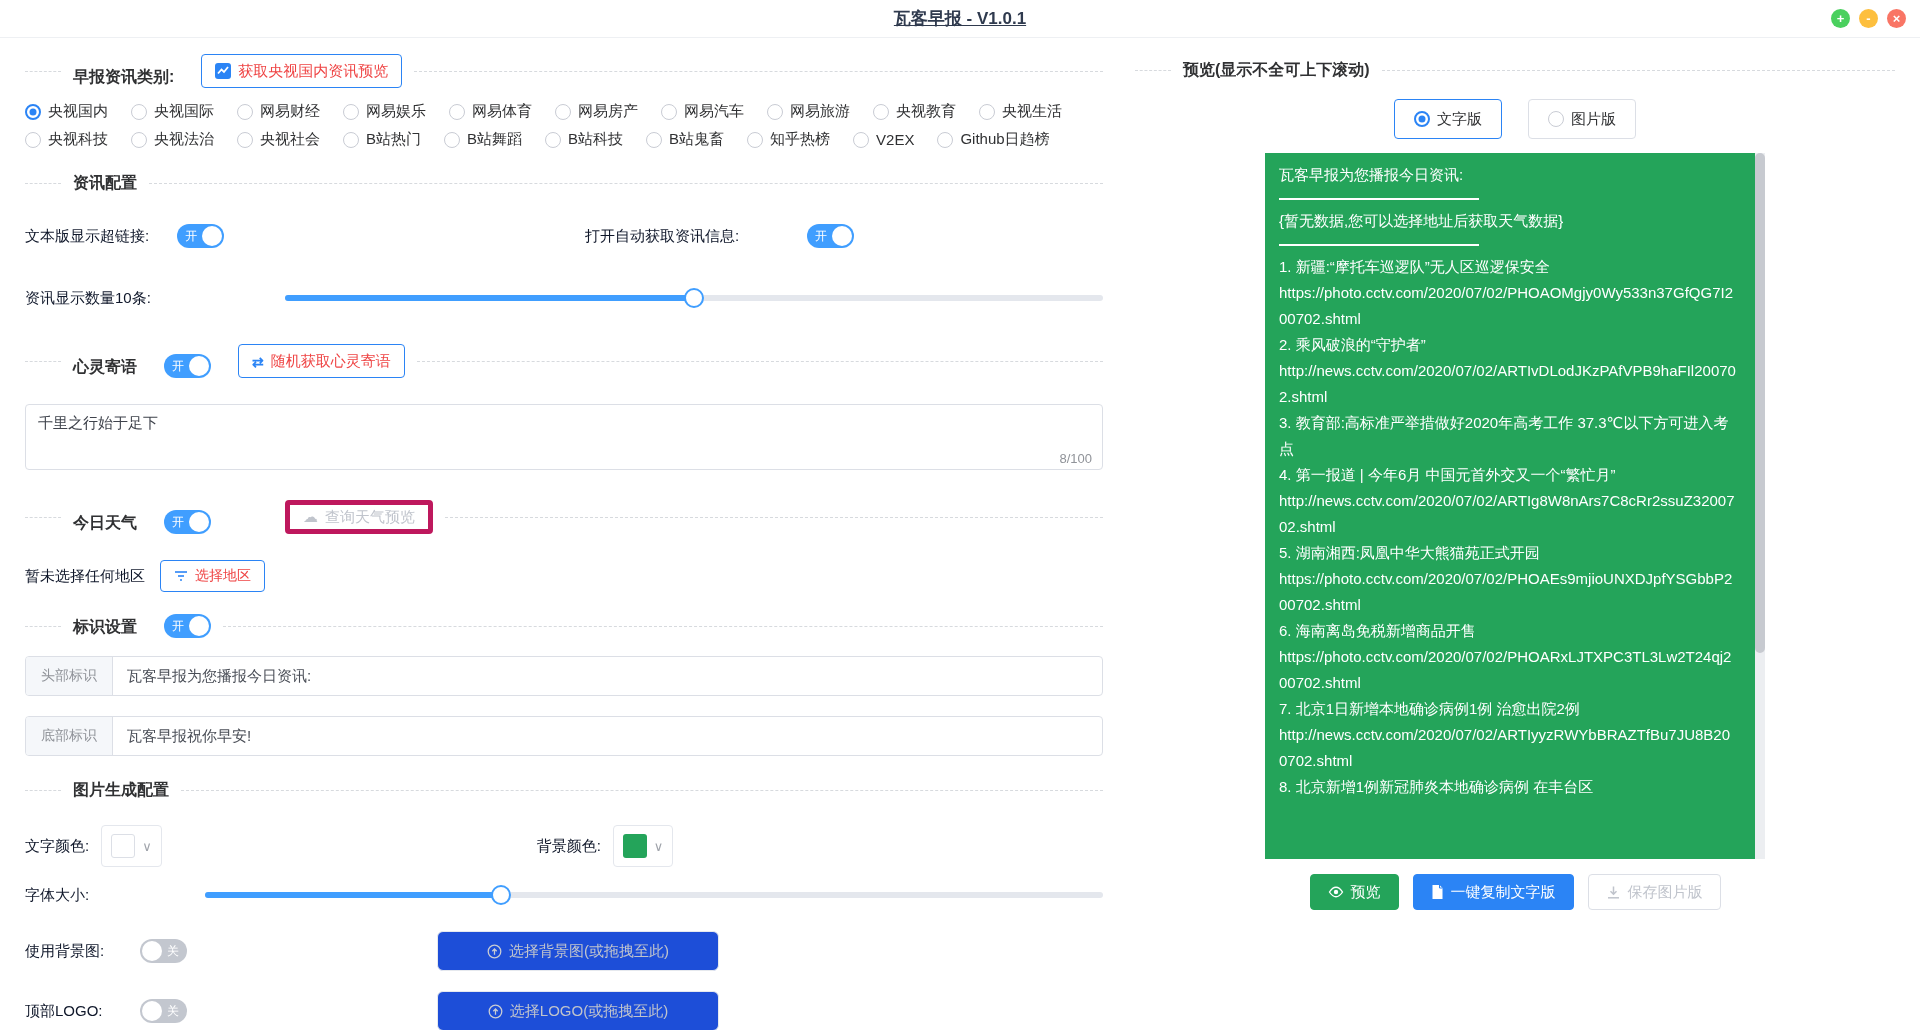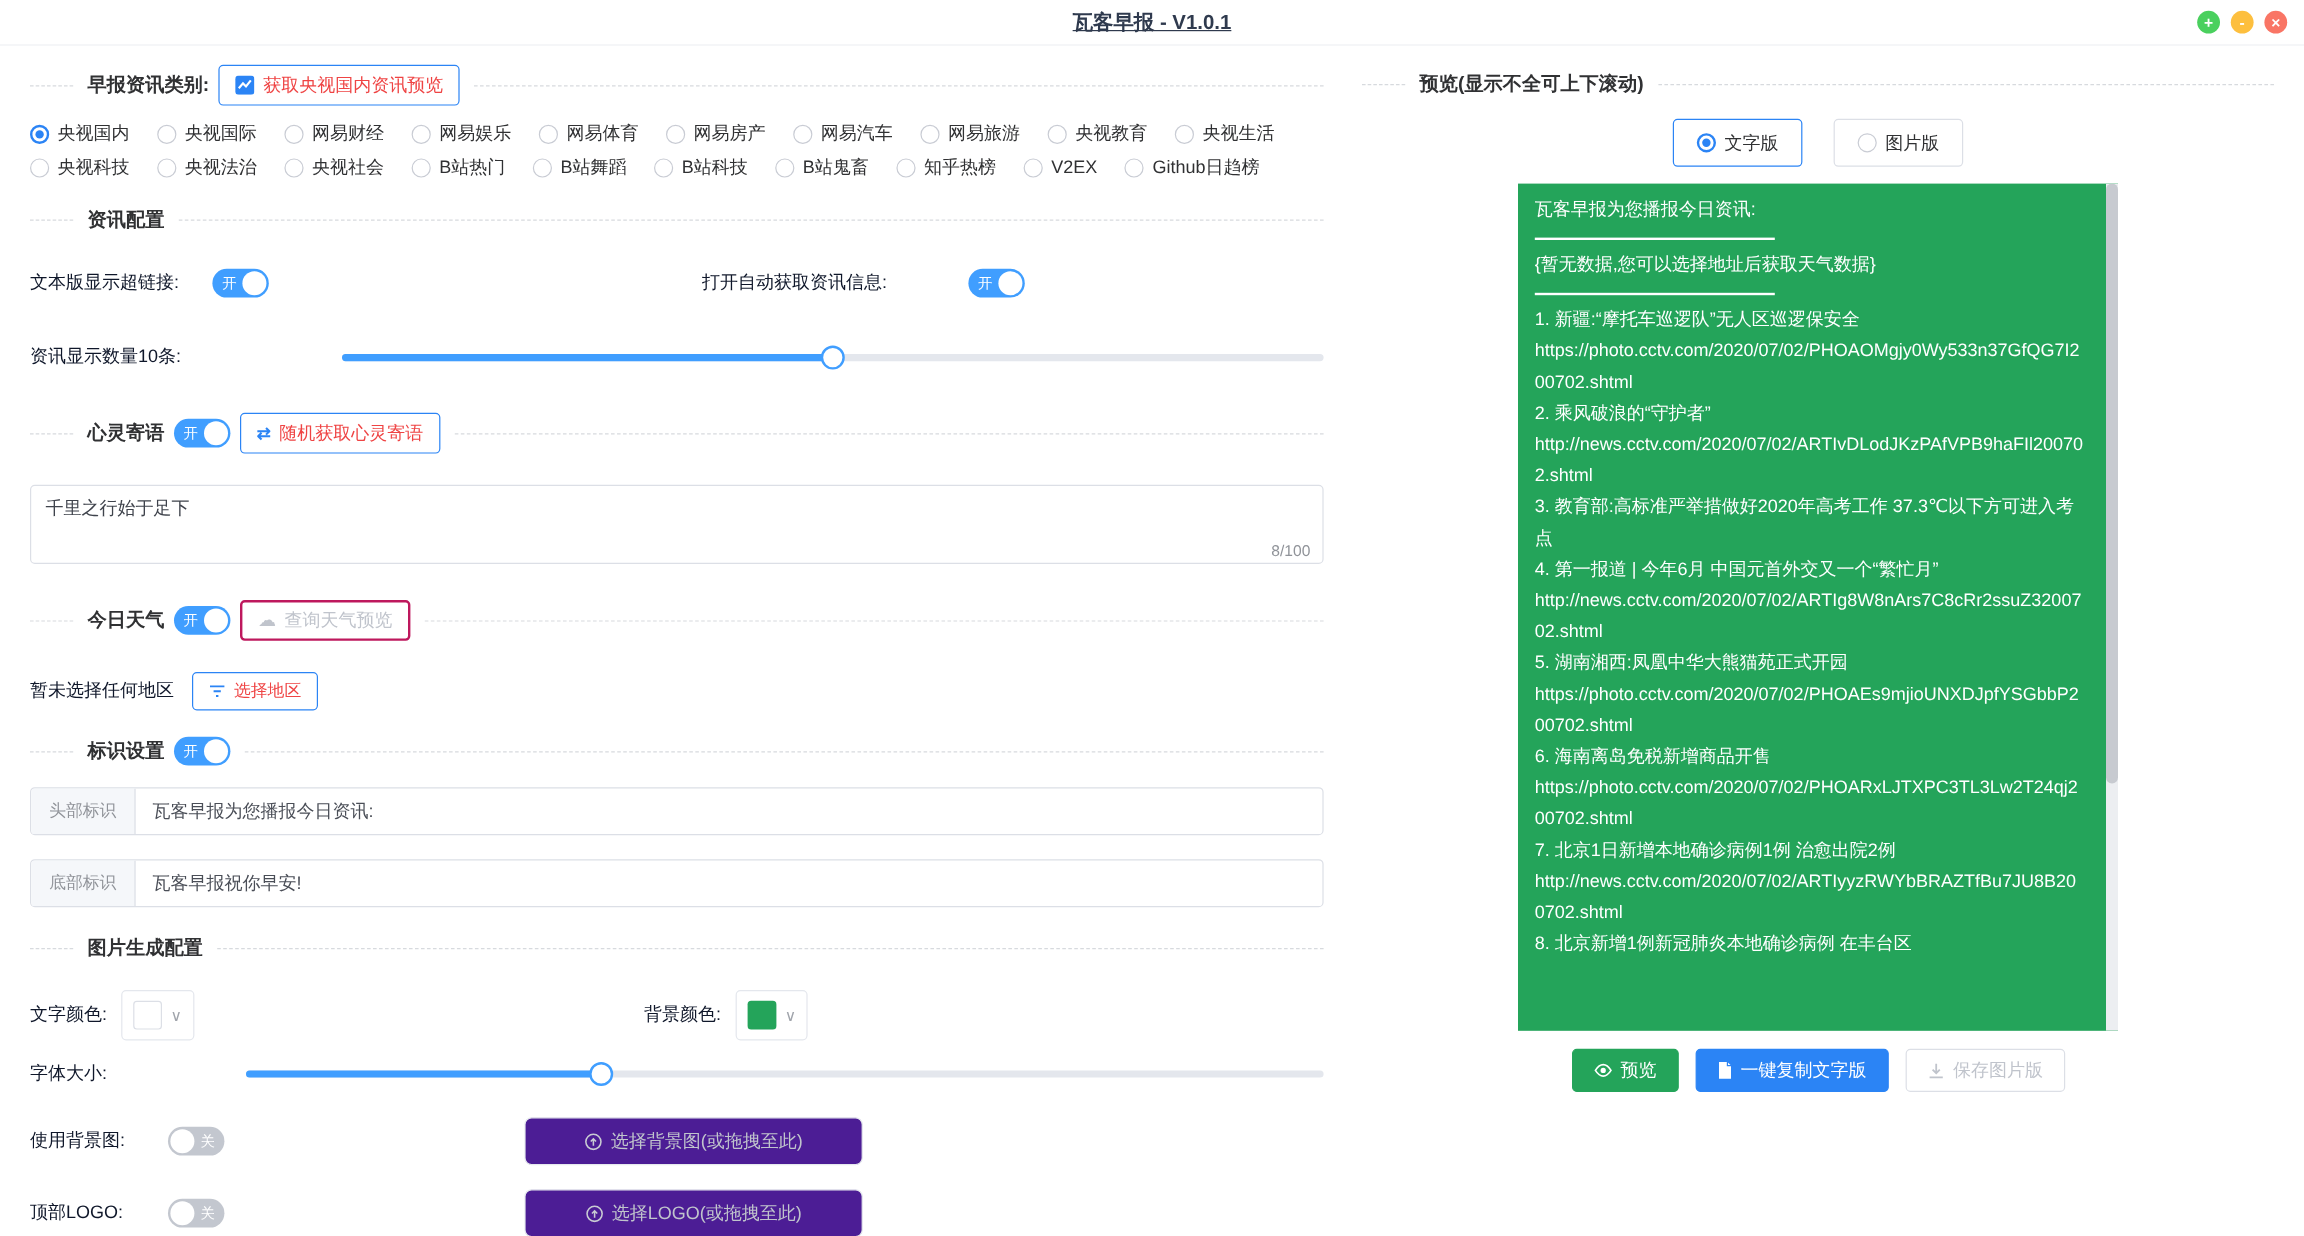--- a/index.html
+++ b/index.html
@@ -15,28 +15,28 @@
   .tl { width: 19px; height: 19px; border-radius: 50%; color: #fff; font-size: 13px; font-weight: bold; display: flex; align-items: center; justify-content: center; line-height: 1; cursor: pointer; }
   .tl-g { background: #4ad05e; } .tl-y { background: #fdbf3e; } .tl-r { background: #f97565; }
   
   .main { display: flex; padding: 0 25px; }
   .left { width: 1078px; flex: none; }
   .right { flex: 1; margin-left: 32px; min-width: 0; }
   
   .divider { display: flex; align-items: center; }
   .divider .dl { width: 36px; border-top: 1px dashed #d7dade; }
   .divider .dr { flex: 1; border-top: 1px dashed #d7dade; }
-  .divider .dc { display: flex; align-items: center; gap: 8px; padding: 0 12px; }
+  .divider .dc { display: flex; align-items: flex-end; gap: 27px; padding: 0 12px; }
   .sec-title { font-size: 16px; font-weight: bold; color: #303133; white-space: nowrap; }
   
   .btn { display: inline-flex; align-items: center; justify-content: center; gap: 7px; border-radius: 4px; font-size: 14px; cursor: pointer; white-space: nowrap; background: #fff; }
   .btn-outline-blue { border: 1px solid #2b84f5; color: #ef4444; height: 34px; padding: 0 13px; font-size: 15px; }
   .btn-sm { height: 32px; font-size: 14px; }
-  .btn-disabled { border: 2px solid #be185d; color: #c0c4cc; height: 34px; padding: 0 13px; font-size: 15px; cursor: not-allowed; }
-  .btn-upload { border: 1px solid #e6e9ee; background: #4c1d95; color: #c0c4cc; height: 40px; width: 282px; border-radius: 6px; font-size: 15px; cursor: not-allowed; }
+  .btn-disabled { border: 5px solid #be185d; color: #c0c4cc; height: 34px; padding: 0 13px; font-size: 15px; cursor: not-allowed; margin-left: 47px; }
+  .btn-upload { border: 1px solid #e6e9ee; background: #1d4ed8; color: #c0c4cc; height: 40px; width: 282px; border-radius: 6px; font-size: 15px; cursor: not-allowed; }
   .btn-green { background: #24a45a; border: 1px solid #24a45a; color: #fff; height: 36px; padding: 0 17px; font-size: 15px; font-family: Liberation Serif, serif; }
   .btn-blue  { background: #2b84f5; border: 1px solid #2b84f5; color: #fff; height: 36px; padding: 0 17px; font-size: 15px; }
   .btn-save  { background: #fff; border: 1px solid #dcdfe6; color: #c0c4cc; height: 36px; padding: 0 17px; font-size: 15px; cursor: not-allowed; }
   
   .radio-row { display: flex; align-items: center; }
   .r1 { margin-top: 14px; } .r2 { margin-top: 9px; }
   .radio { display: inline-flex; align-items: center; margin-right: 23px; cursor: pointer; }
   .rdot { width: 16px; height: 16px; border: 1px solid #c9ccd4; border-radius: 50%; background: #fff; margin-right: 7px; position: relative; flex: none; }
   .radio.checked .rdot, .tabbox.checked .rdot { border: 2px solid #2b84f5; }
   .radio.checked .rdot::after, .tabbox.checked .rdot::after { content: ""; position: absolute; left: 50%; top: 50%; width: 7px; height: 7px; border-radius: 50%; background: #2b84f5; transform: translate(-50%,-50%); }

